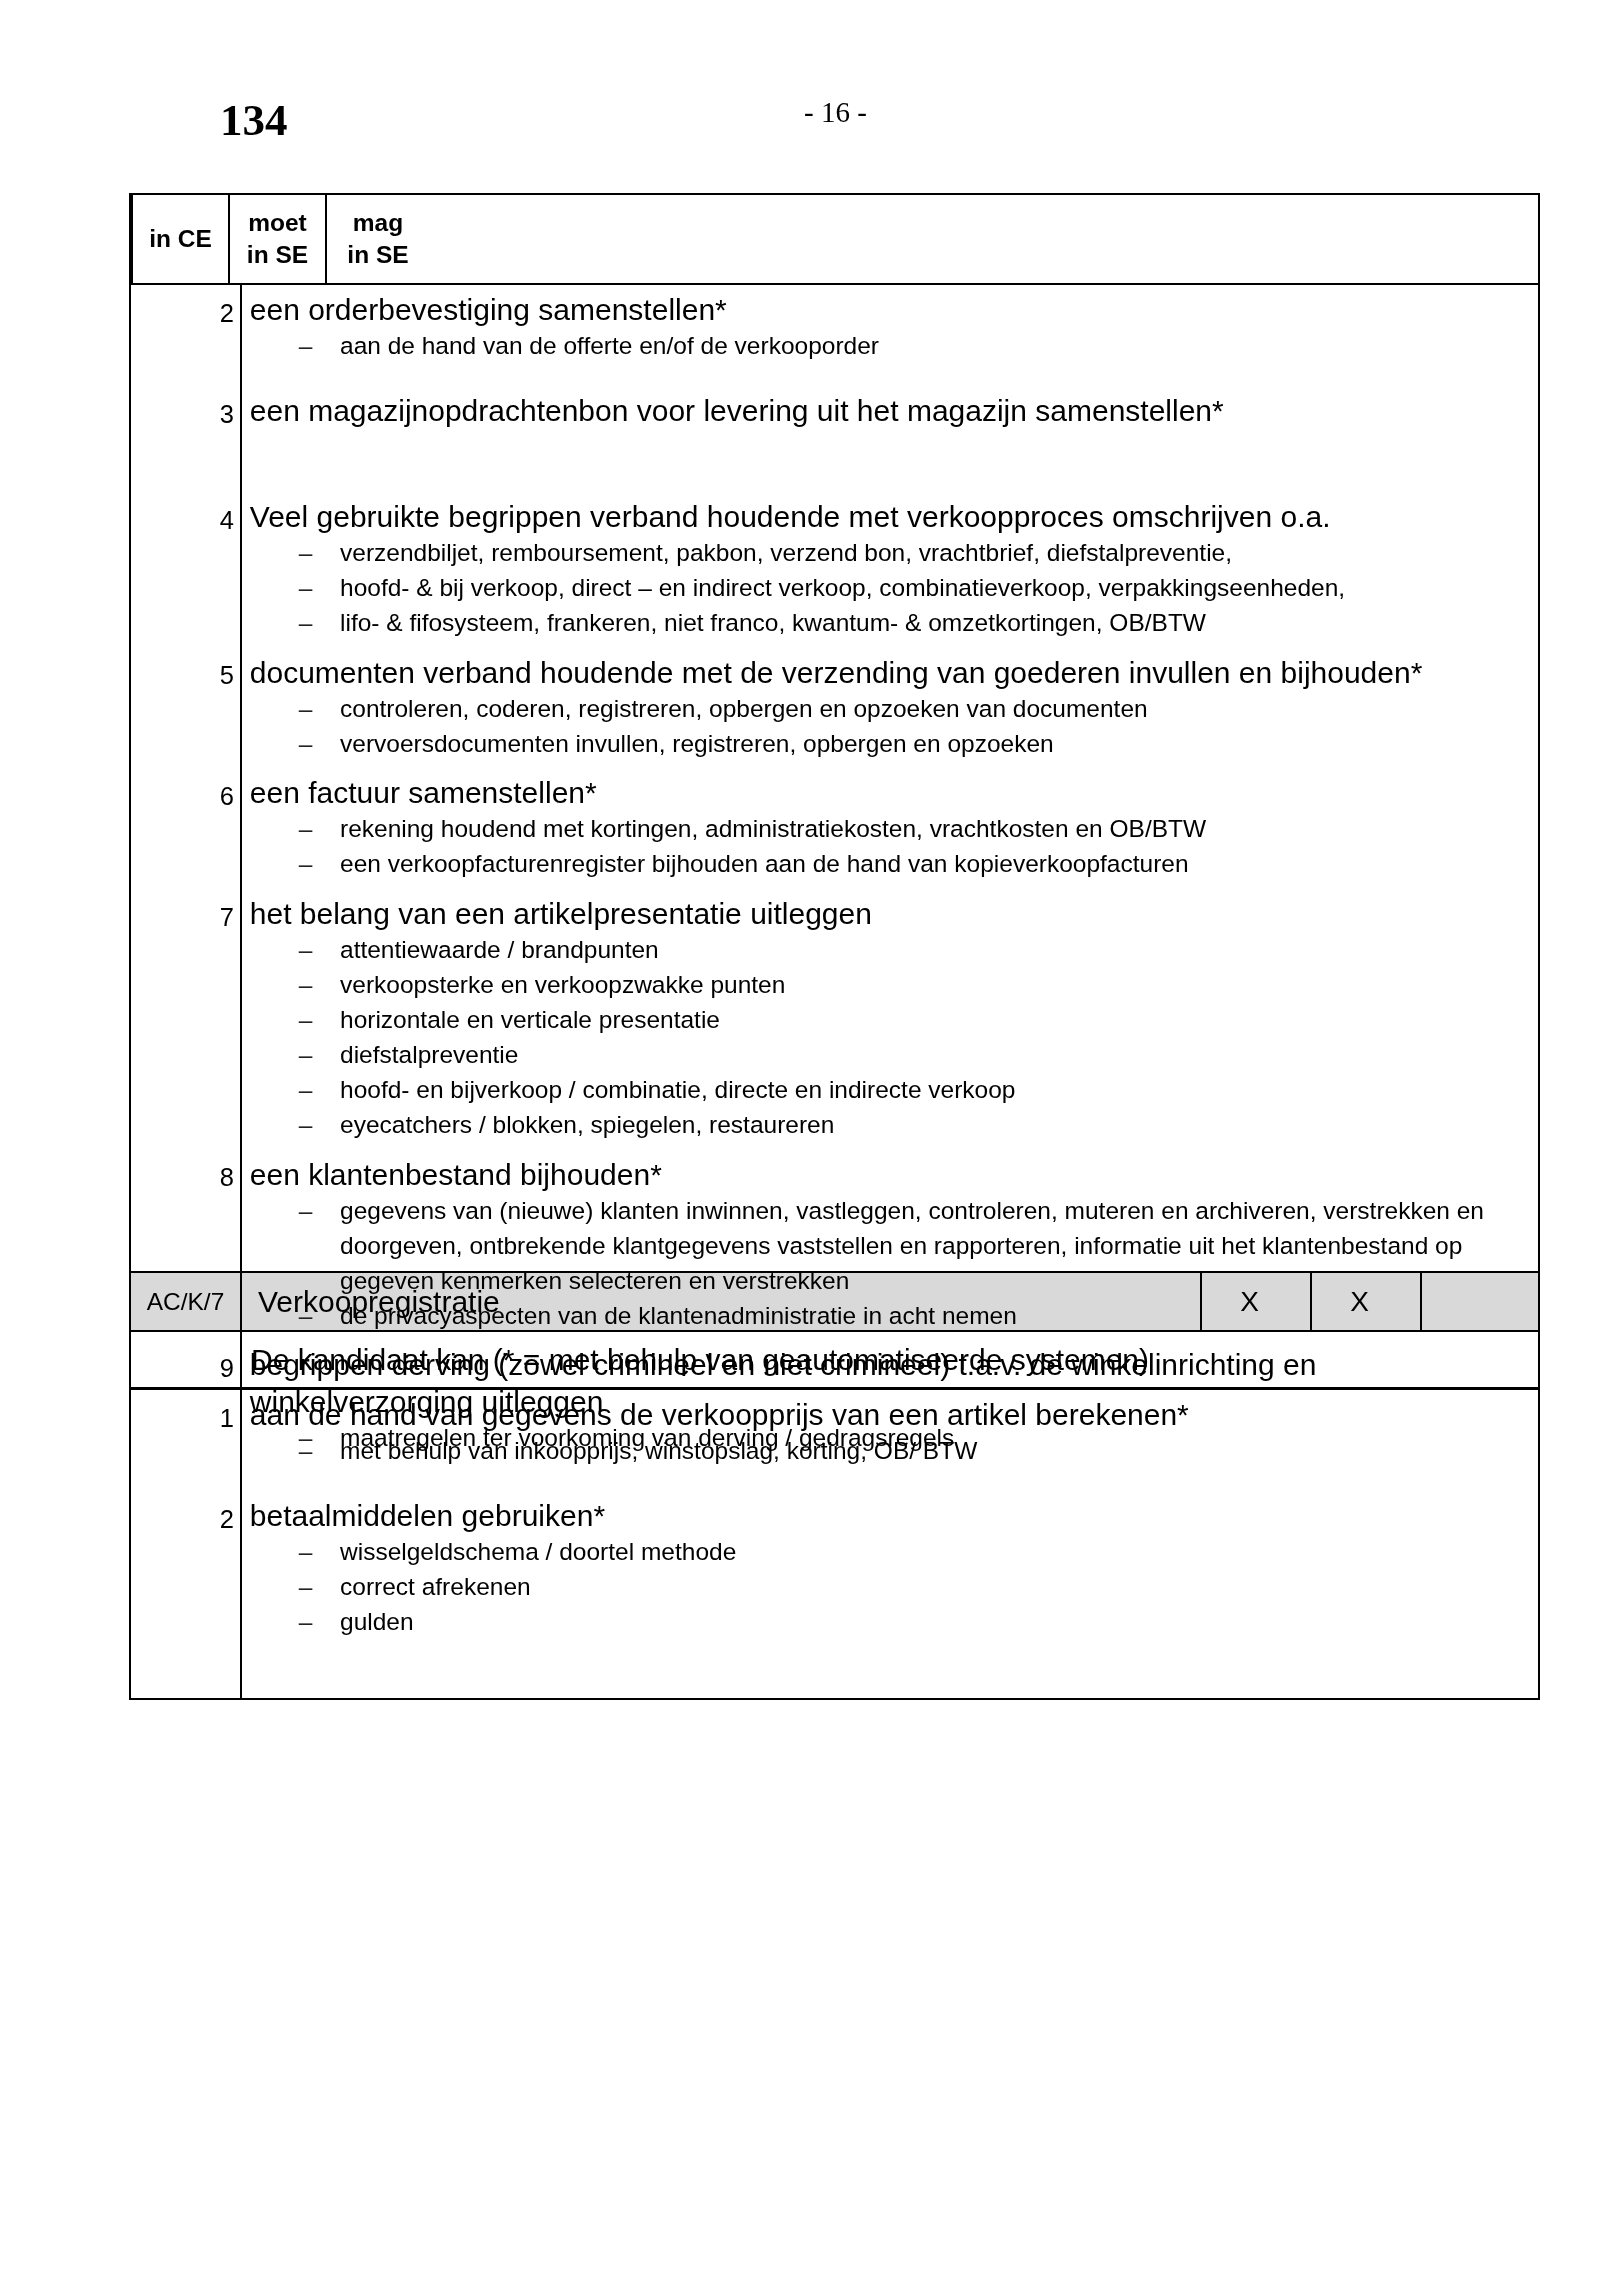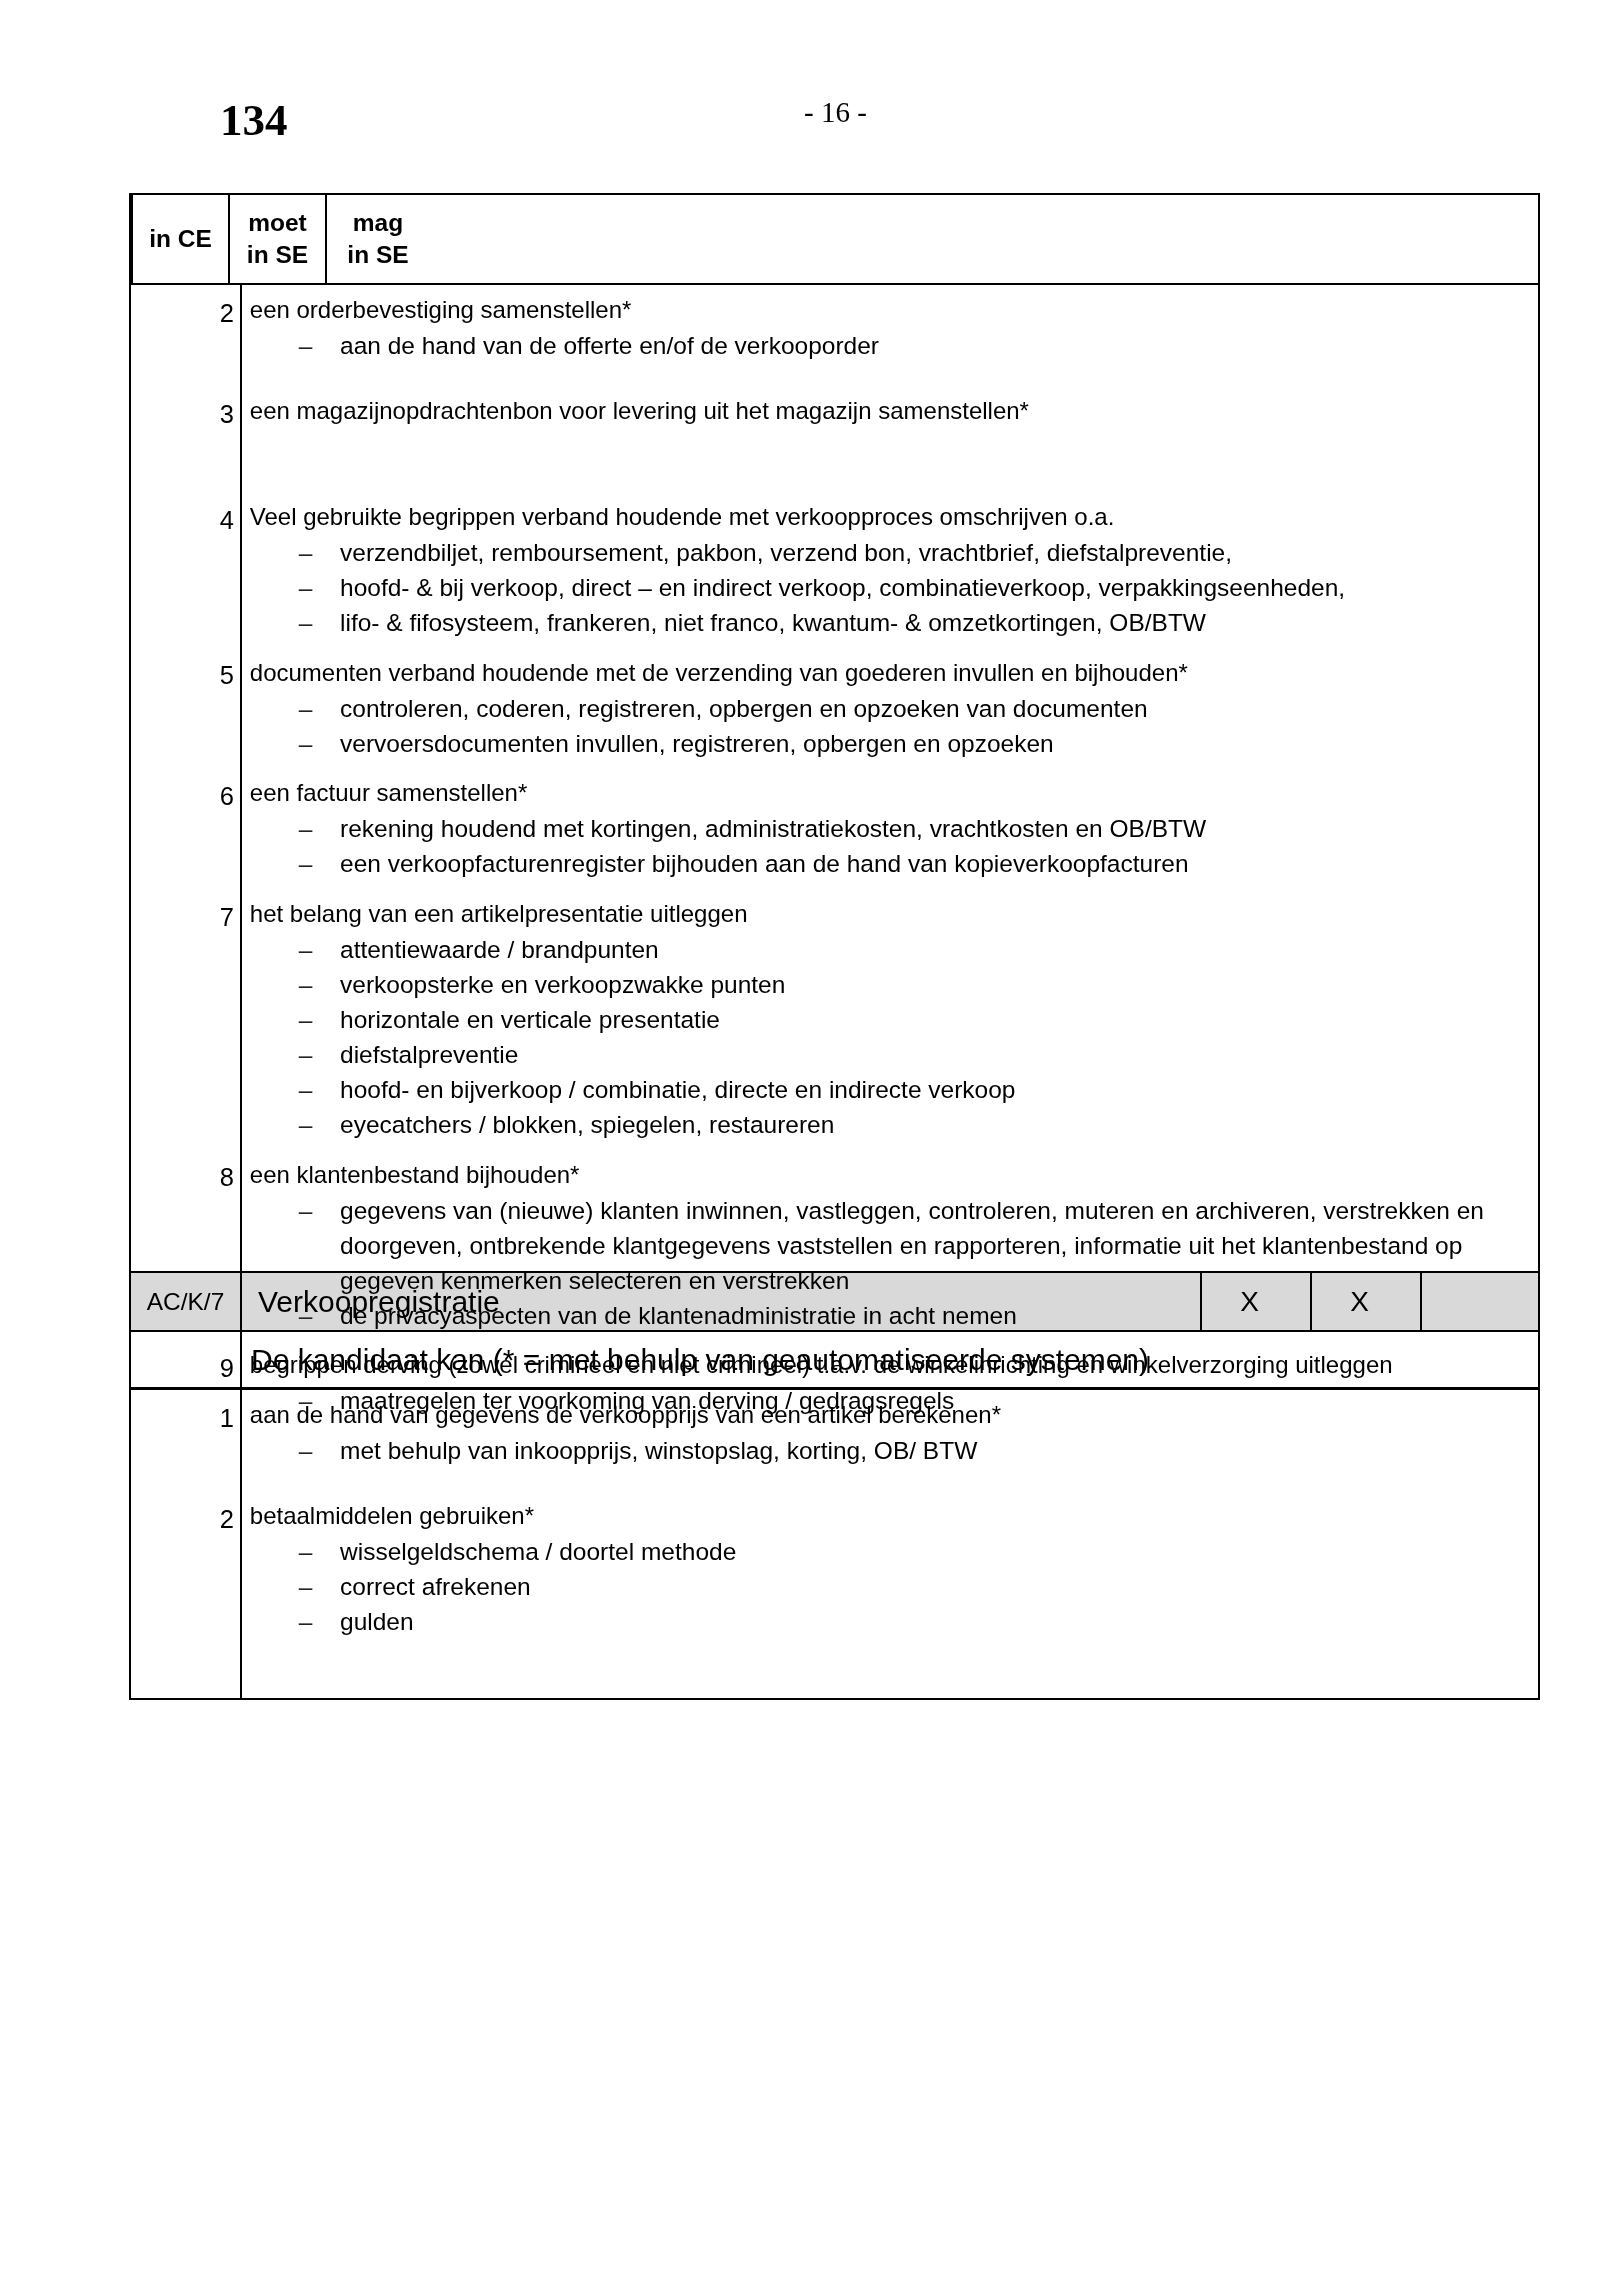--- a/index.html
+++ b/index.html
@@ -81,21 +81,21 @@
     .item-num {
       position: absolute;
       left: -109px;
       width: 101px;
       text-align: right;
       font-size: 25.5px;
       top: 9.8px;
       line-height: 1;
     }
     .item-title {
-      font-size: 24px;
+      font-size: 30px;
       line-height: 37px;
       padding-left: 7.8px;
       padding-right: 19.6px;
     }
     .sub {
       display: flex;
       font-size: 24.5px;
       line-height: 35px;
     }
     .sub .dash {

